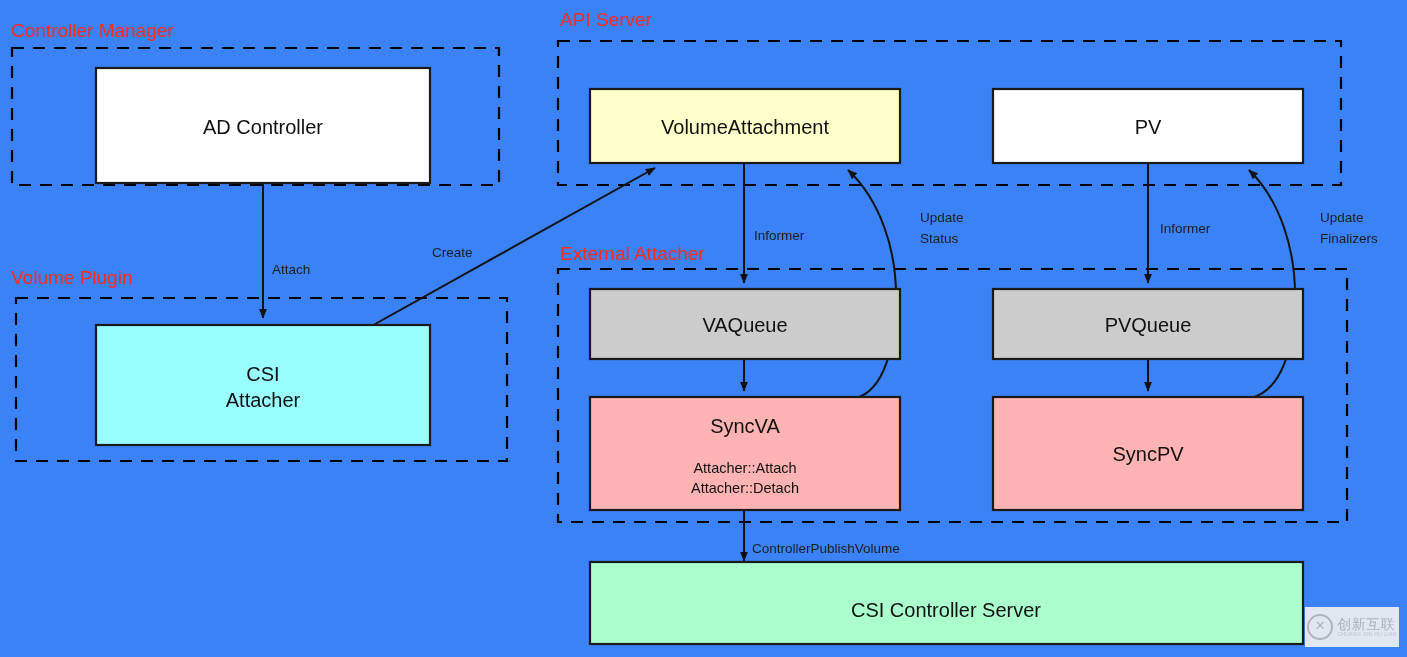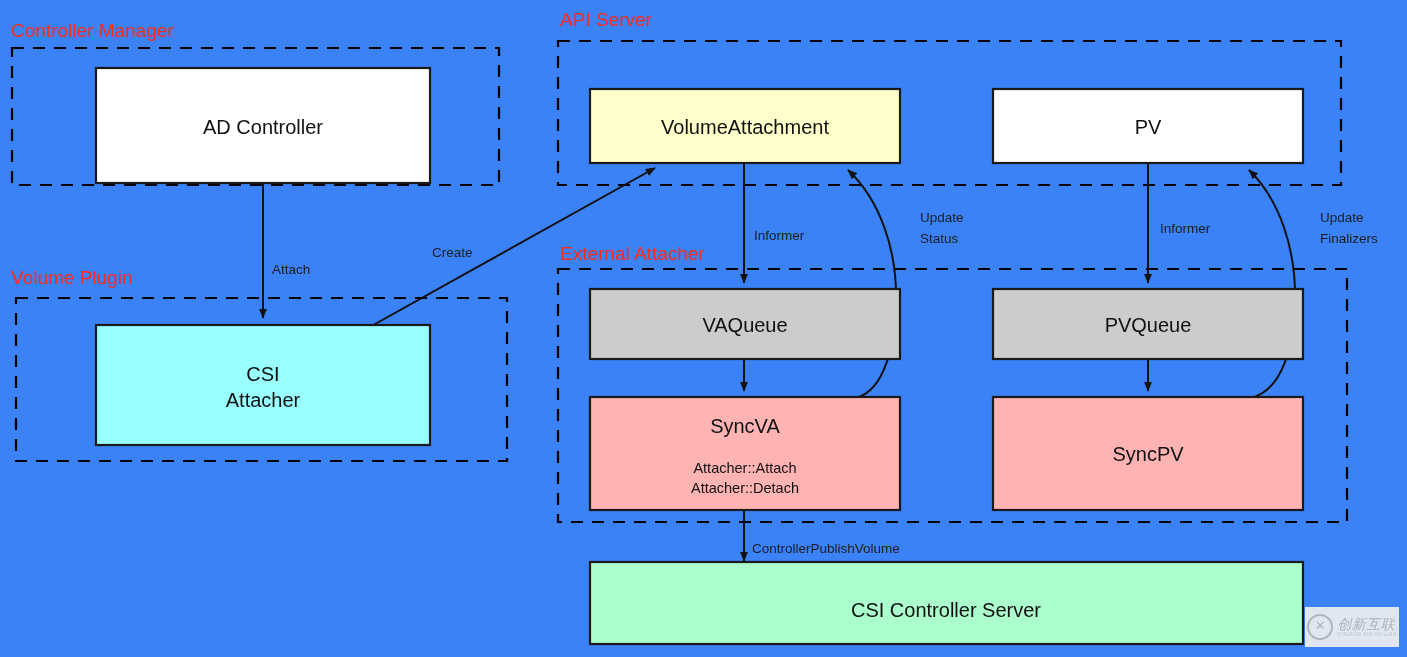--- a/index.html
+++ b/index.html
@@ -83,21 +83,20 @@
     color: #b9b9b9;
     font-size: 13px;
     line-height: 19px;
     text-align: center;
     font-family: "Liberation Sans", sans-serif;
   }
   .watermark-text {
     display: flex;
     flex-direction: column;
     line-height: 1.05;
-    font-style: italic;
   }
   .watermark-cn {
     font-size: 14px;
     color: #b5b5b5;
     font-family: "DejaVu Sans", sans-serif;
     letter-spacing: 0.5px;
   }
   .watermark-py {
     font-size: 5px;
     color: #c4c4c4;

